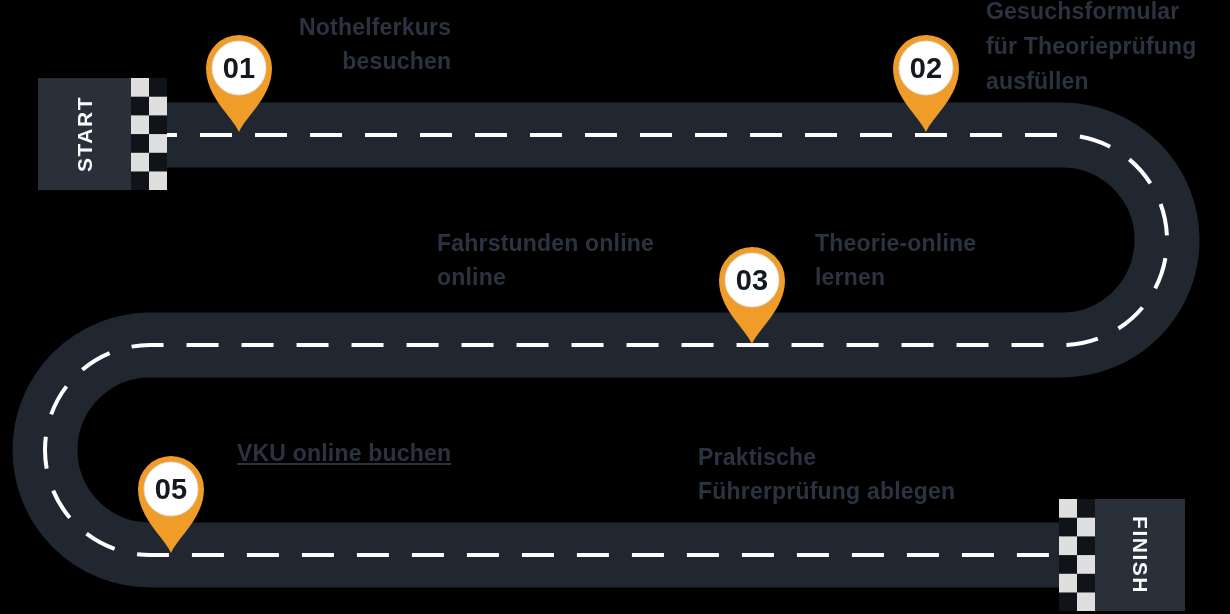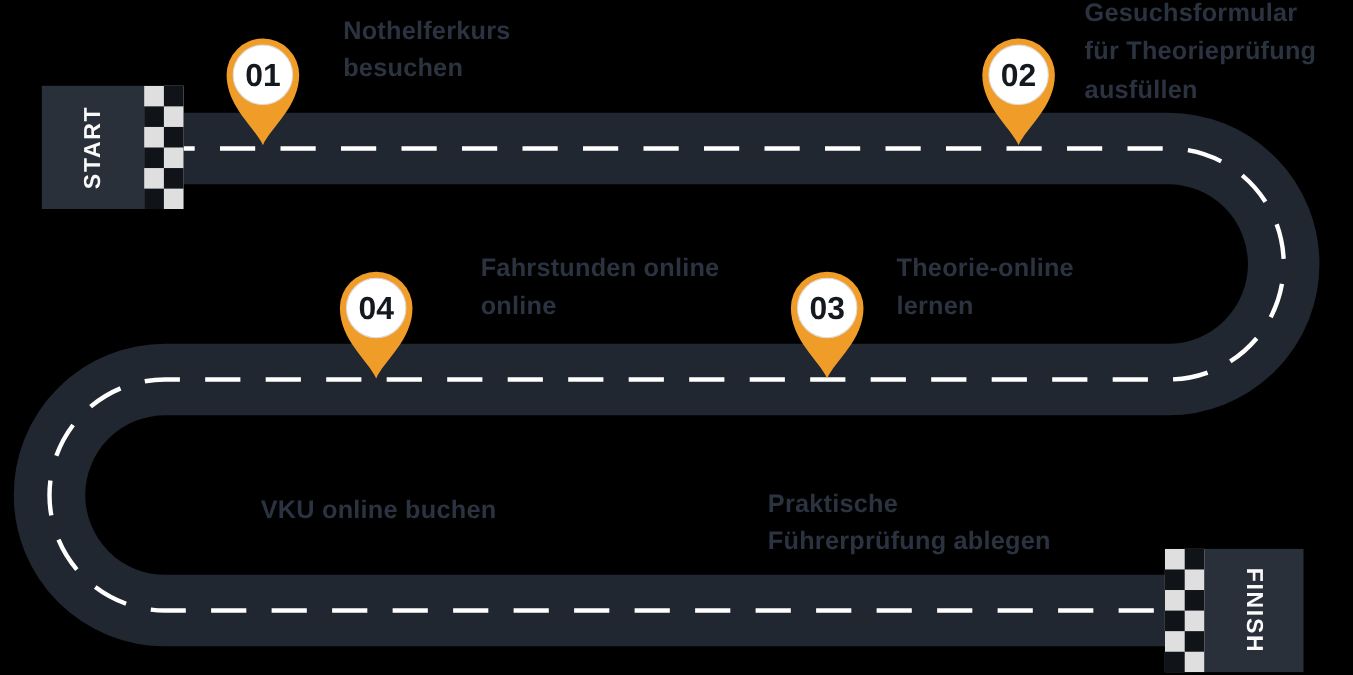--- a/index.html
+++ b/index.html
@@ -81,52 +81,52 @@
   </div>
 
   <div class="pin" style="left:712px;top:238px;">
     <svg width="80" height="110" viewBox="0 0 80 110">
       <path d="M40,106 C33,90 7,71 7,42 A33,33 0 1 1 73,42 C73,71 47,90 40,106 Z" fill="#F09C28"></path>
       <circle cx="40" cy="42" r="27" fill="#FFFFFF" stroke="#DCDCDC" stroke-width="1"></circle>
       <text x="40" y="52" text-anchor="middle" font-size="29" font-weight="bold" fill="#14181F">03</text>
     </svg>
   </div>
 
-  <div class="pin" style="left:302px;top:238px;">
+
+  <div class="pin" style="left:131px;top:447px;">
     <svg width="80" height="110" viewBox="0 0 80 110">
       <path d="M40,106 C33,90 7,71 7,42 A33,33 0 1 1 73,42 C73,71 47,90 40,106 Z" fill="#F09C28"></path>
       <circle cx="40" cy="42" r="27" fill="#FFFFFF" stroke="#DCDCDC" stroke-width="1"></circle>
-      <text x="40" y="52" text-anchor="middle" font-size="29" font-weight="bold" fill="#14181F">04</text>
+      <text x="40" y="52" text-anchor="middle" font-size="29" font-weight="bold" fill="#14181F">05</text>
     </svg>
   </div>
 
 
-
-  <div class="step-label" style="left:312px;top:10px;">
+  <div class="step-label" style="left:299px;top:10px;text-align:right;">
     <span>Nothelferkurs</span>
     <span>besuchen</span>
   </div>
 
   <div class="step-label" style="left:986px;top:-6px;line-height:35px;">
     <span>Gesuchsformular</span>
     <span>für Theorieprüfung</span>
     <span>ausfüllen</span>
   </div>
 
   <div class="step-label" style="left:815px;top:226px;">
     <span>Theorie-online</span>
     <span>lernen</span>
   </div>
 
   <div class="step-label" style="left:405px;top:226px;margin-left:32px;">
     <span>Fahrstunden online</span>
     <span>online</span>
   </div>
 
-  <div class="step-label" style="left:237px;top:446px;">
+  <div class="step-label" style="left:237px;top:436px;text-decoration:underline;">
     <span>VKU online buchen</span>
   </div>
 
   <div class="step-label" style="left:698px;top:440px;">
     <span>Praktische</span>
     <span>Führerprüfung ablegen</span>
   </div>
 
 </div>
 

